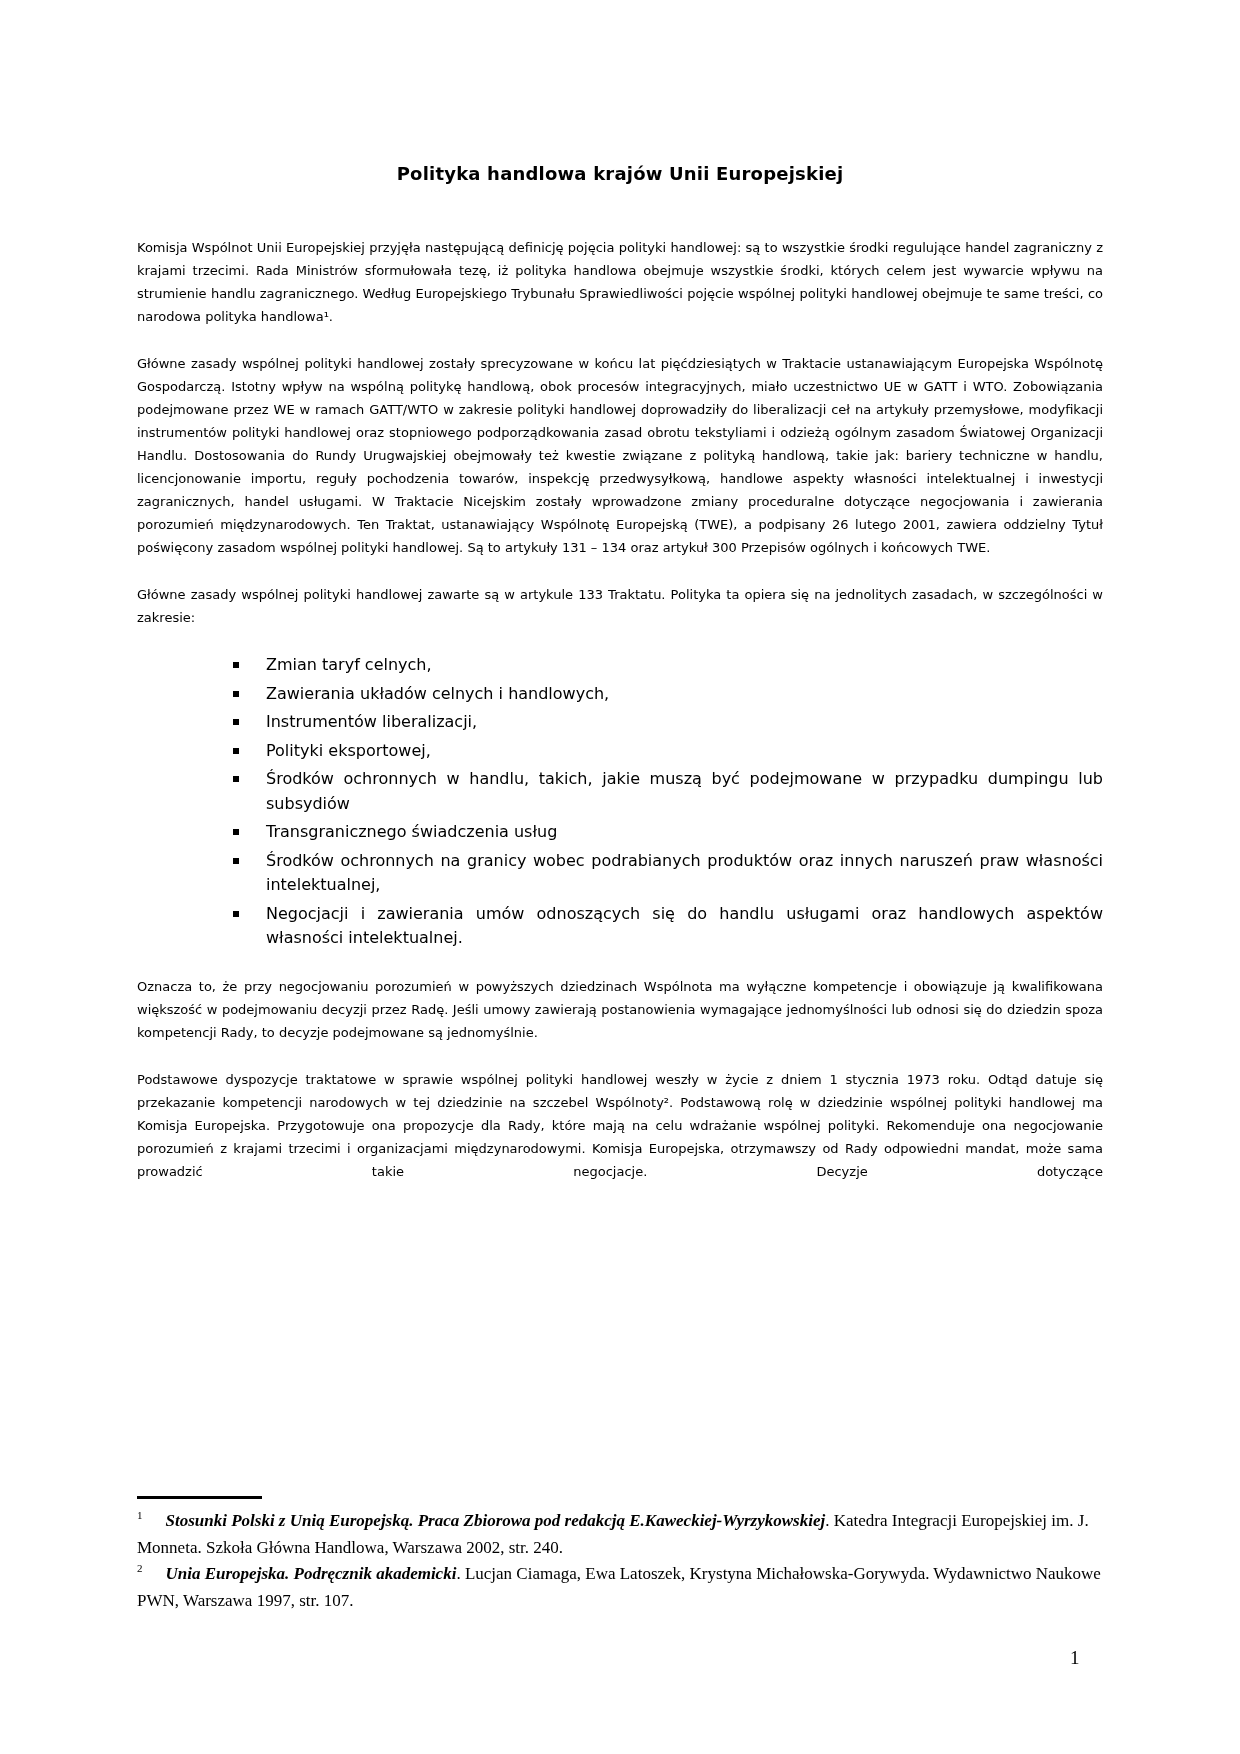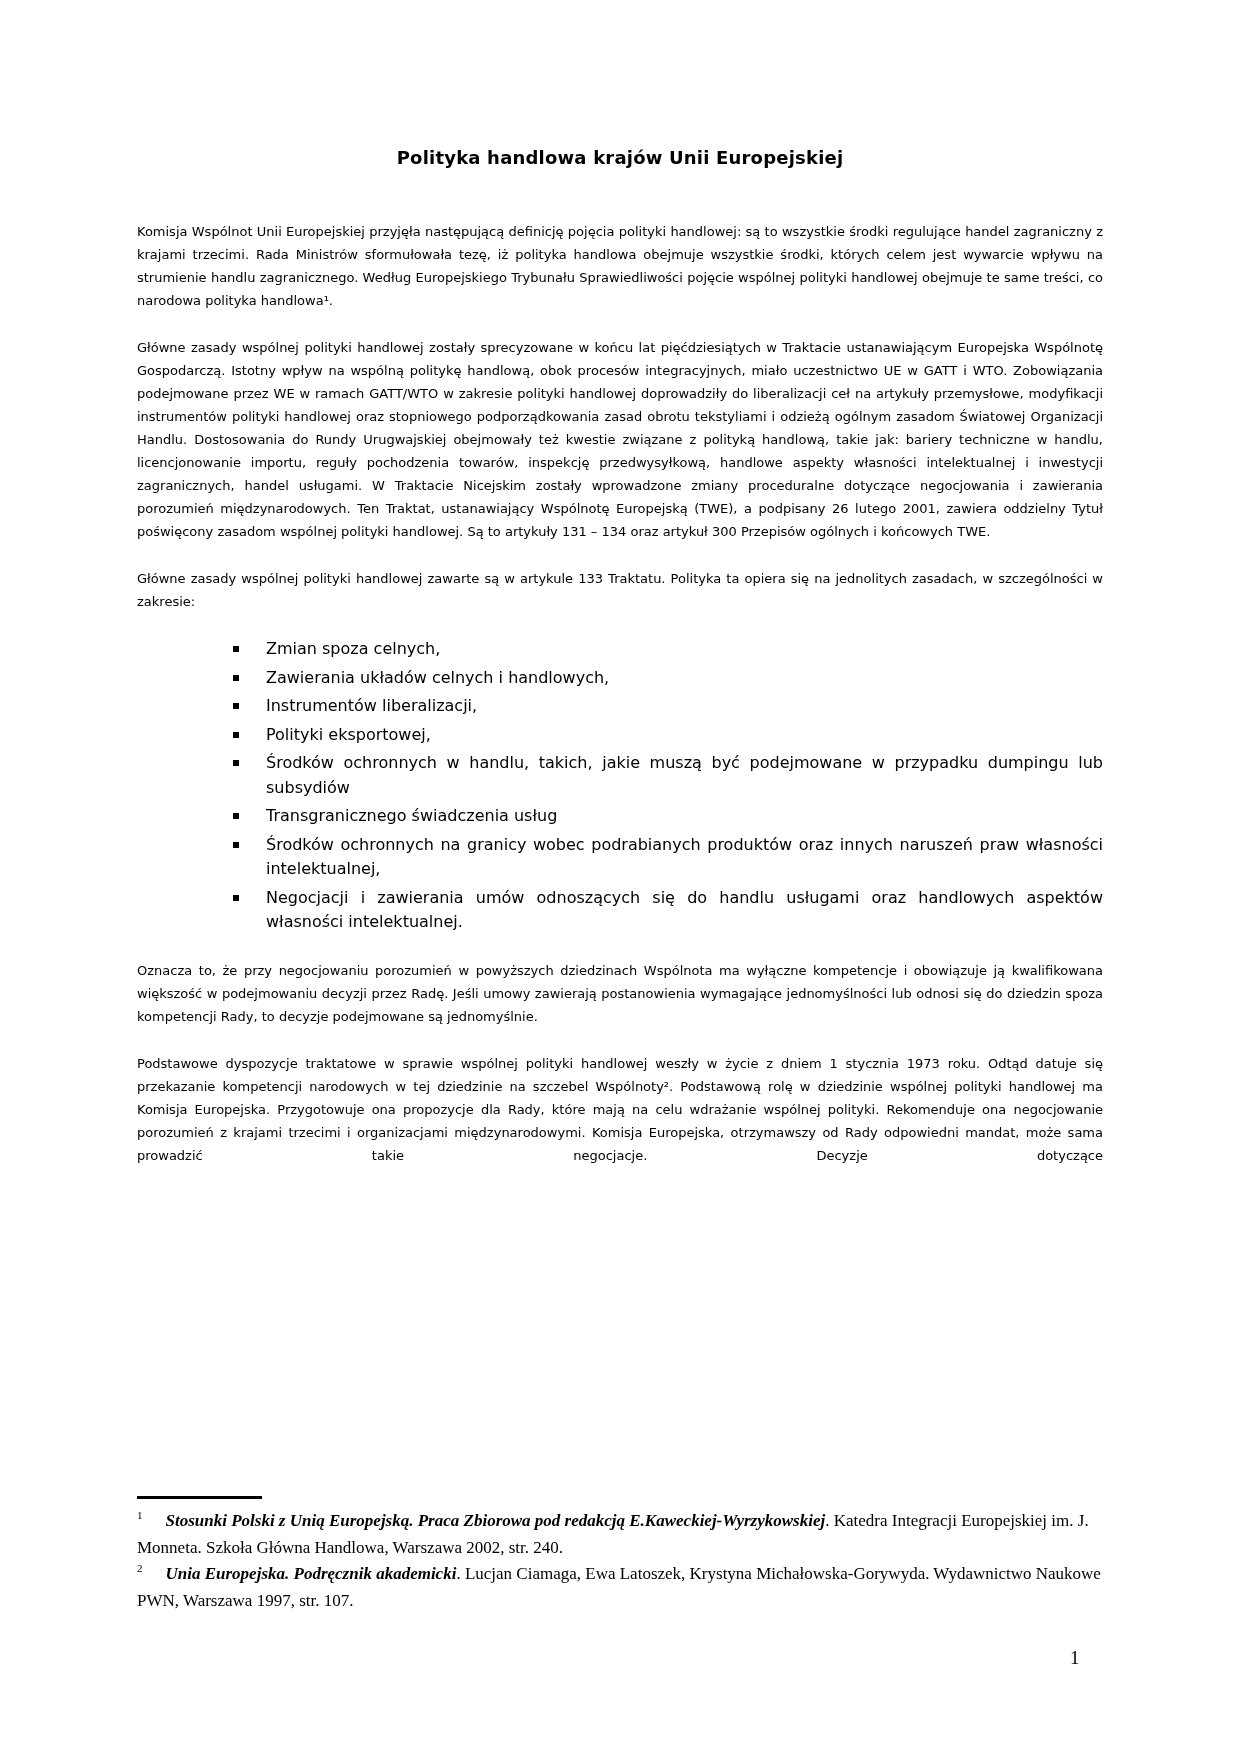--- a/index.html
+++ b/index.html
@@ -10,21 +10,21 @@
   body {
     width: 1240px;
     height: 1754px;
     position: relative;
     color: #000;
     font-family: "DejaVu Sans", sans-serif;
   }
   .page {
     position: absolute;
     left: 137px;
-    top: 0;
+    top: 16px;
     width: 966px;
   }
   .doc-title {
     margin: 0;
     padding-top: 146px;
     margin-bottom: 50px;
     font-size: 18px;
     line-height: 24px;
     font-weight: bold;
     text-align: center;
@@ -107,21 +107,21 @@
 
   <p class="body-par">Komisja Wspólnot Unii Europejskiej przyjęła następującą definicję pojęcia polityki handlowej: są to wszystkie środki regulujące handel zagraniczny z krajami trzecimi. Rada Ministrów sformułowała tezę, iż polityka handlowa obejmuje wszystkie środki, których celem jest wywarcie wpływu na strumienie handlu zagranicznego. Według Europejskiego Trybunału Sprawiedliwości pojęcie wspólnej polityki handlowej obejmuje te same treści, co narodowa polityka handlowa¹.</p>
 
   <p class="body-par">Główne zasady wspólnej polityki handlowej zostały sprecyzowane w końcu lat pięćdziesiątych w Traktacie ustanawiającym Europejska Wspólnotę Gospodarczą. Istotny wpływ na wspólną politykę handlową, obok procesów integracyjnych, miało uczestnictwo UE w GATT i WTO. Zobowiązania podejmowane przez WE w ramach GATT/WTO w zakresie polityki handlowej doprowadziły do liberalizacji ceł na artykuły przemysłowe, modyfikacji instrumentów polityki handlowej oraz stopniowego podporządkowania zasad obrotu tekstyliami i odzieżą ogólnym zasadom Światowej Organizacji Handlu. Dostosowania do Rundy Urugwajskiej obejmowały też kwestie związane z polityką handlową, takie jak: bariery techniczne w handlu, licencjonowanie importu, reguły pochodzenia towarów, inspekcję przedwysyłkową, handlowe aspekty własności intelektualnej i inwestycji zagranicznych, handel usługami. W Traktacie Nicejskim zostały wprowadzone zmiany proceduralne dotyczące negocjowania i zawierania porozumień międzynarodowych. Ten Traktat, ustanawiający Wspólnotę Europejską (TWE), a podpisany 26 lutego 2001, zawiera oddzielny Tytuł poświęcony zasadom wspólnej polityki handlowej. Są to artykuły 131 – 134 oraz artykuł 300 Przepisów ogólnych i końcowych TWE.</p>
 
   <p class="body-par">Główne zasady wspólnej polityki handlowej zawarte są w artykule 133 Traktatu. Polityka ta opiera się na jednolitych zasadach, w szczególności w zakresie:</p>
 
   <ul class="bullet-list">
     <li>
       <span class="sq-bullet"></span>
-      <span>Zmian spoza celnych,</span>
+      <span>Zmian taryf celnych,</span>
     </li>
     <li>
       <span class="sq-bullet"></span>
       <span>Zawierania układów celnych i handlowych,</span>
     </li>
     <li>
       <span class="sq-bullet"></span>
       <span>Instrumentów liberalizacji,</span>
     </li>
     <li>

